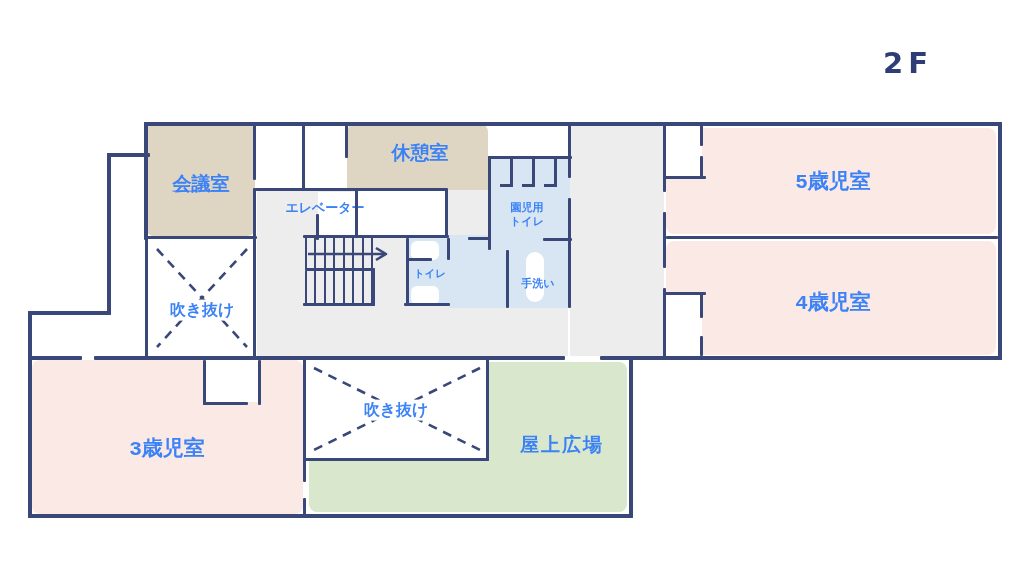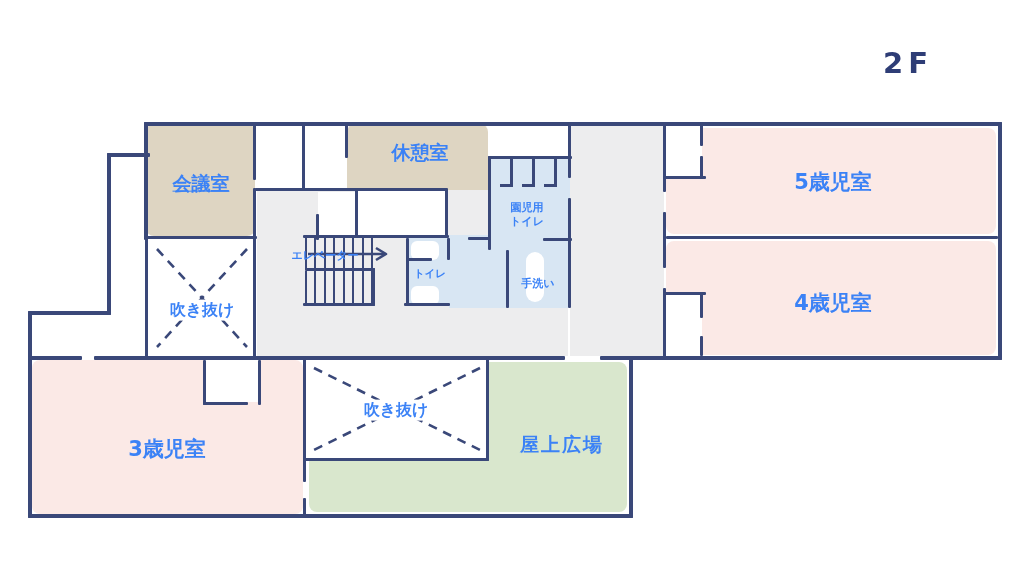--- a/index.html
+++ b/index.html
@@ -2,22 +2,22 @@
 <html><head>
 <meta charset="utf-8">
 <style>
   html,body{margin:0;padding:0;}
   body{width:1024px;height:576px;background:#ffffff;font-family:"DejaVu Sans","Liberation Sans",sans-serif;}
   #plan{position:relative;width:1024px;height:576px;background:#ffffff;overflow:hidden;}
   .room{position:absolute;border-radius:8px;}
   .wall{position:absolute;background:#3a4879;border-radius:1px;}
   .lbl{position:absolute;transform:translate(-50%,-50%);color:#3b82f6;font-weight:700;white-space:nowrap;text-align:center;line-height:1.3;}
   .lbl.bg{background:#ffffff;padding:0 5px;}
-  .fs21{font-size:21px;} .fs19{font-size:19px;} .fs16{font-size:16px;}
-  .fs15{font-size:15px;} .fs11{font-size:11px;} .fs10{font-size:10.5px;} .fs8{font-size:11px;margin-top:48px;}
+  .fs21{font-size:21px;font-family:Liberation Mono, monospace;} .fs19{font-size:19px;} .fs16{font-size:16px;}
+  .fs15{font-size:15px;} .fs11{font-size:11px;} .fs10{font-size:10.5px;} .fs8{font-size:13px;}
   .floor-lbl{position:absolute;left:883px;top:46px;color:#2e3d76;font-size:29px;font-weight:700;letter-spacing:5px;}
   .rungs{position:absolute;background:repeating-linear-gradient(90deg,#3a4879 0 2px,rgba(0,0,0,0) 2px 9.5px);}
   .fixture{position:absolute;background:#ffffff;border-radius:6px;}
   .stall{position:absolute;border-right:3px solid #3a4879;border-bottom:3px solid #3a4879;}
   svg{position:absolute;}
 </style>
 </head>
 <body>
 
 <div id="plan">

